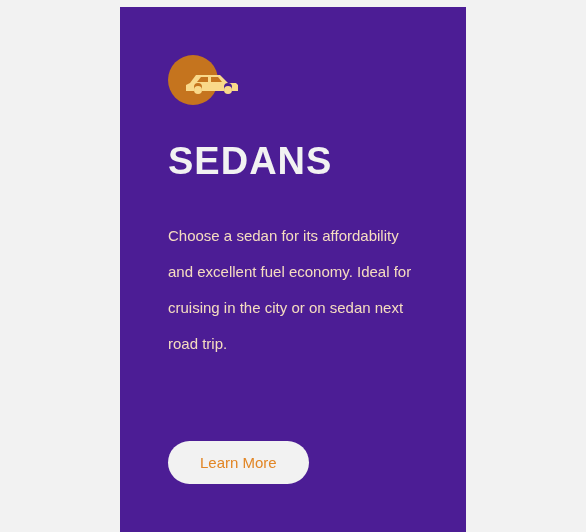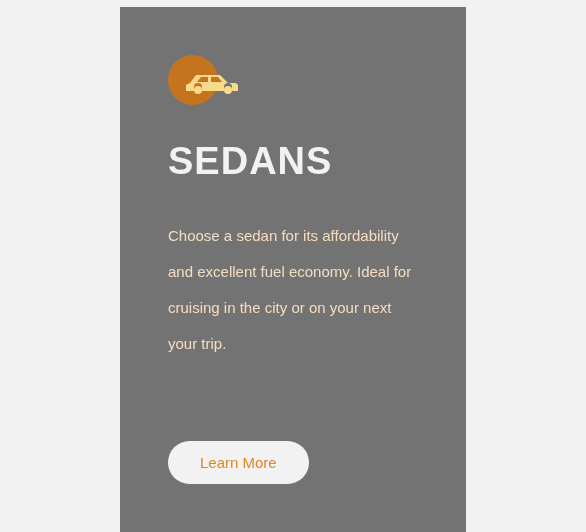--- a/index.html
+++ b/index.html
@@ -10,21 +10,21 @@
     body {
       background: #f2f2f2;
       width: 586px;
       height: 532px;
       font-family: -apple-system, BlinkMacSystemFont, 'Segoe UI', sans-serif;
       display: flex;
       justify-content: center;
       padding-top: 7px;
     }
     .card {
-      background: #737373;
+      background: #4c1d95;
       width: 346px;
       height: 525px;
       padding: 48px;
       display: flex;
       flex-direction: column;
     }
     .icon-wrap {
       margin-bottom: 35px;
       position: relative;
       width: 50px;
@@ -83,15 +83,15 @@
     <div class="icon-circle"></div>
     <svg class="car-svg" viewBox="0 0 60 28">
       <path d="M 8 14 L 14 6 L 38 6 L 46 14 L 54 14 L 56 16 L 56 22 L 50 22 L 50 18 A 4 4 0 0 0 42 18 L 42 22 L 20 22 L 20 18 A 4 4 0 0 0 12 18 L 12 22 L 4 22 L 4 16 Z" fill="#f9d98a"></path>
       <circle cx="16" cy="21" r="4" fill="#f9d98a"></circle>
       <circle cx="46" cy="21" r="4" fill="#f9d98a"></circle>
       <path d="M 15 13 L 19 8 L 26 8 L 26 13 Z" fill="#c5741e"></path>
       <path d="M 29 13 L 29 8 L 36 8 L 40 13 Z" fill="#c5741e"></path>
     </svg>
   </div>
   <h1 class="title">SEDANS</h1>
-  <p class="description">Choose a sedan for its affordability and excellent fuel economy. Ideal for cruising in the city or on your next your trip.</p>
+  <p class="description">Choose a sedan for its affordability and excellent fuel economy. Ideal for cruising in the city or on sedan next road trip.</p>
   <button class="button">Learn More</button>
 </div>
 
 </body></html>

